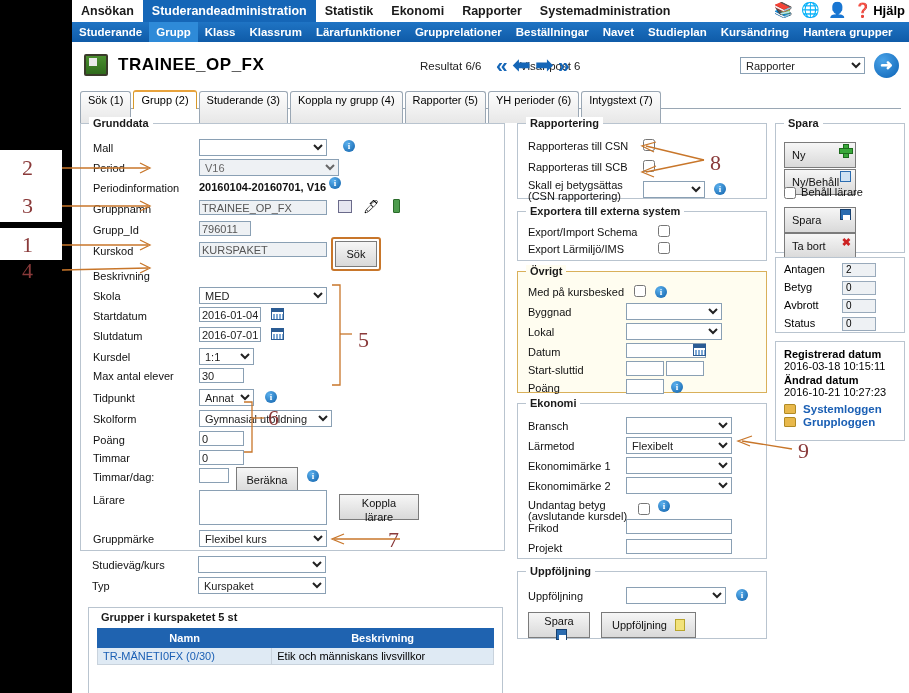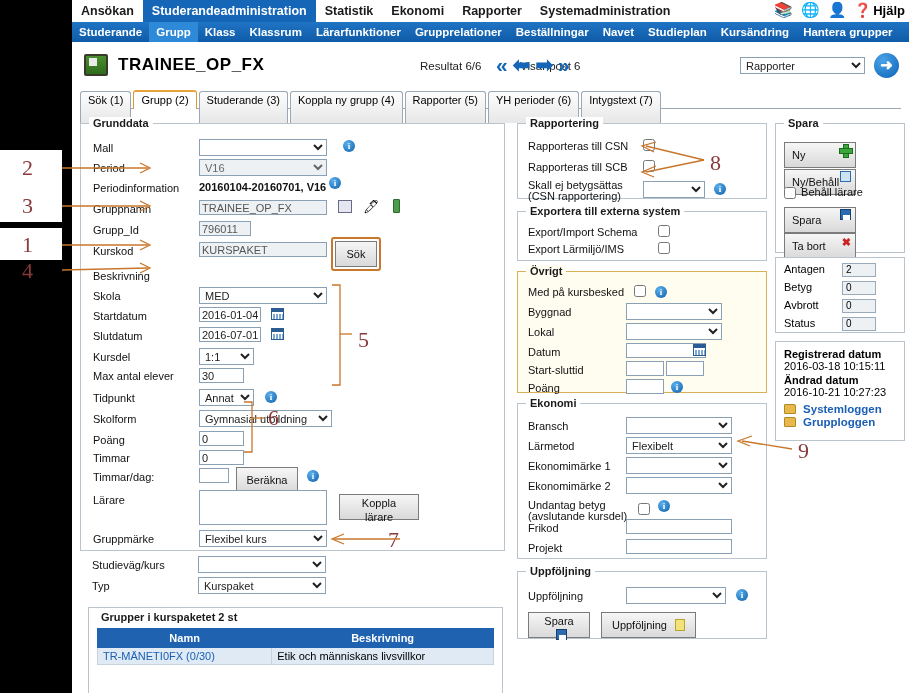--- a/index.html
+++ b/index.html
@@ -236,21 +236,21 @@
     <div class="cols">
 
       <div class="panel" style="left:0;top:8px;width:425px;height:428px;">
         <div class="ptitle">Grunddata</div>
 
         <div class="lbl" style="left:12px;top:18px;">Mall</div>
         <select class="s" style="left:118px;top:15px;position:absolute;width:128px;"><option></option></select>
         <span class="info" style="position:absolute;left:262px;top:16px;">i</span>
 
         <div class="lbl" style="left:12px;top:38px;">Period</div>
-        <select class="s ro" style="left:118px;top:35px;position:absolute;width:128px;"><option>V16</option></select>
+        <select class="s ro" style="left:118px;top:35px;position:absolute;width:140px;"><option>V16</option></select>
 
         <div class="lbl" style="left:12px;top:58px;">Periodinformation</div>
         <div class="val" style="left:118px;top:57px;font-weight:bold;">20160104-20160701, V16</div>
         <span class="info" style="position:absolute;left:248px;top:53px;">i</span>
 
         <div class="lbl" style="left:12px;top:79px;">Gruppnamn</div>
         <input class="t ro" style="position: absolute; left: 118px; top: 76px; width: 128px;" value="TRAINEE_OP_FX">
         <span style="position:absolute;left:257px;top:76px;width:14px;height:13px;background:#e6e6f0;border:1px solid #6a6a8a;display:inline-block;"></span>
         <span style="position:absolute;left:282px;top:75px;font-size:13px;">🖊</span>
         <span style="position:absolute;left:312px;top:75px;width:7px;height:14px;background:#4d9b4d;border:1px solid #2a6b2a;border-radius:1px;display:inline-block;"></span>
@@ -310,21 +310,21 @@
       </div>
 
       <div style="position:absolute;left:0;top:444px;width:425px;">
         <div class="lbl" style="left:12px;top:0;">Studieväg/kurs</div>
         <select class="s" style="position:absolute;left:118px;top:-3px;width:128px;"><option></option></select>
         <div class="lbl" style="left:12px;top:21px;">Typ</div>
         <select class="s" style="position:absolute;left:118px;top:18px;width:128px;"><option>Kurspaket</option></select>
       </div>
 
       <div class="panel" style="left:8px;top:492px;width:415px;height:160px;">
-        <div class="ptitle" style="top:-1px;left:6px;position:relative;background:transparent;display:block;padding:4px 0 4px 6px;">Grupper i kurspaketet 2 st</div>
+        <div class="ptitle" style="top:-1px;left:6px;position:relative;background:transparent;display:block;padding:4px 0 4px 6px;">Grupper i kurspaketet 5 st</div>
         <div style="padding:0 8px;">
           <table class="grid">
             <thead>
                 <tr>
               <th style="width:44%;">Namn</th>
               <th>Beskrivning</th>
             </tr>
               </thead>
             <tbody>
               <tr>

